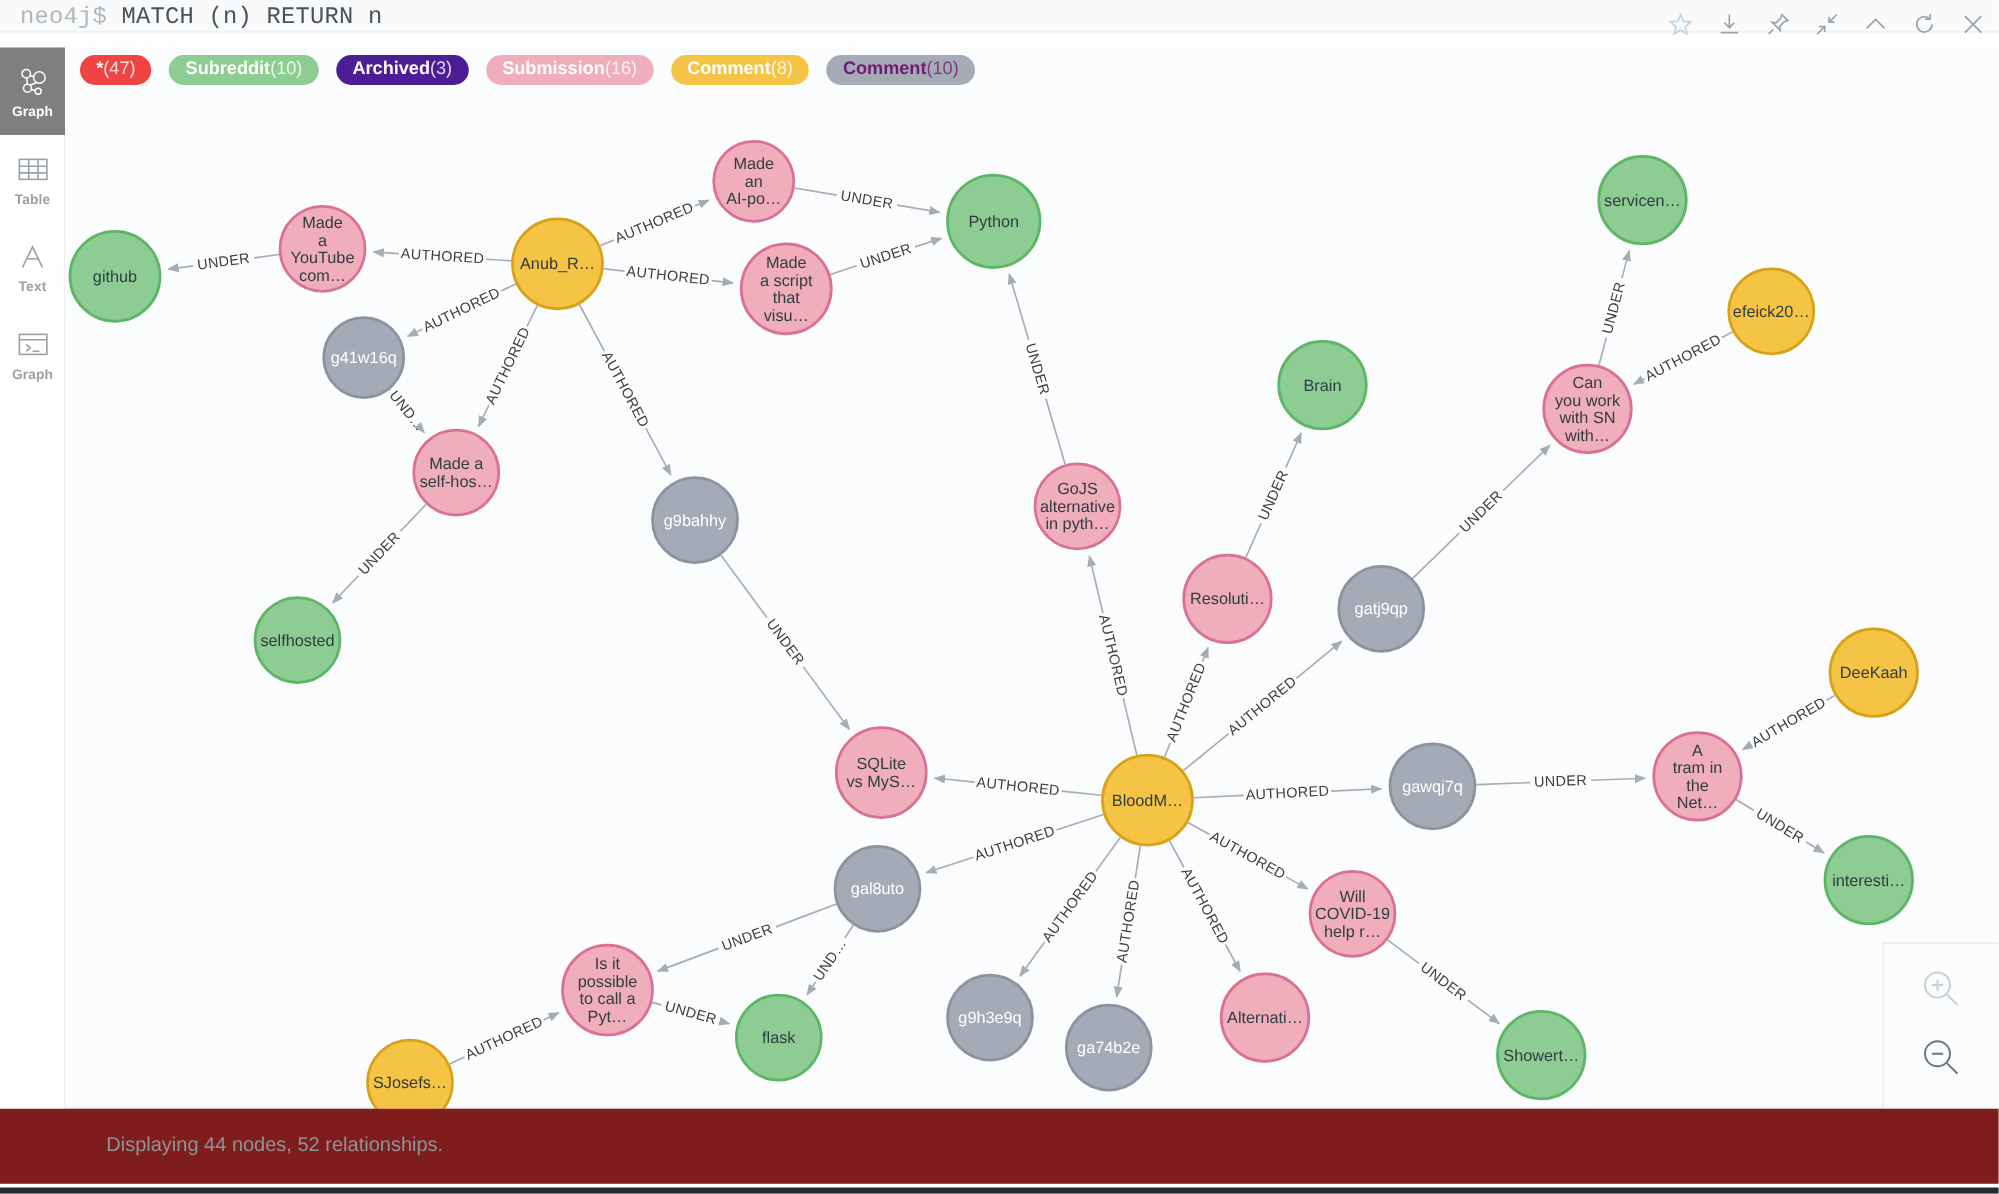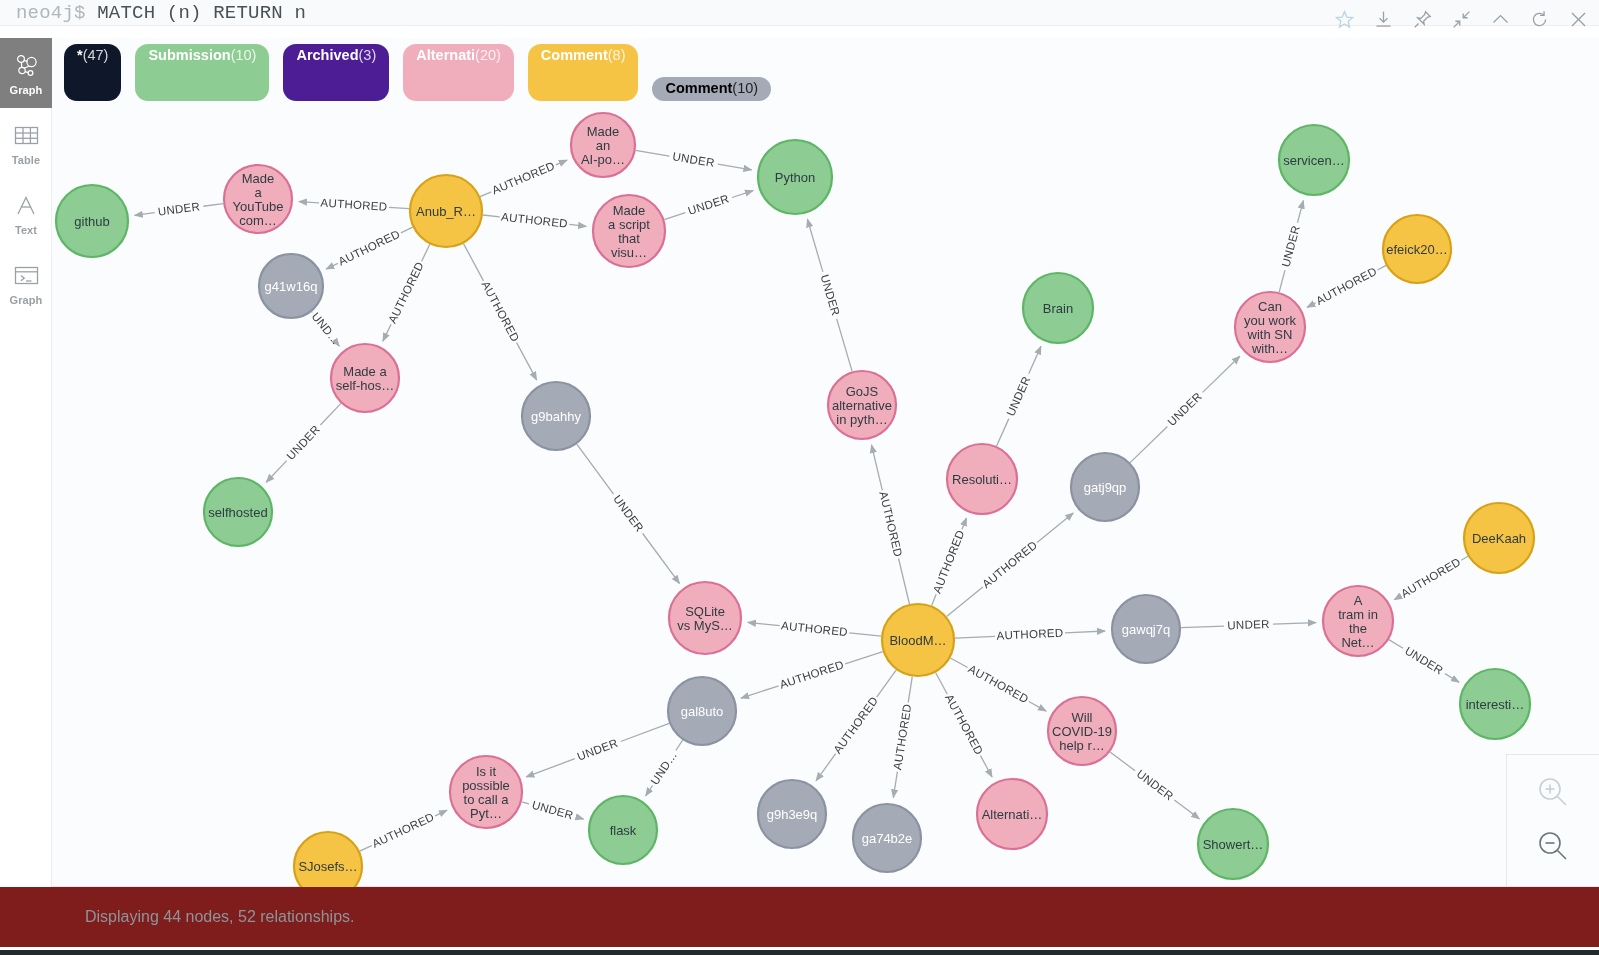--- a/index.html
+++ b/index.html
@@ -240,26 +240,26 @@
           </svg>
       </span>
       <span class="side-label">Graph</span>
     </div>
   </div>
 
   <div class="panel">
 
     <div class="legend">
       <div class="legend-row" id="legend-nodes">
-          <div class="pill" style="background: #0f172a; color: rgb(255, 255, 255);"><b>*</b><span class="cnt">(47)</span></div>
-          <div class="pill" style="background: rgb(141, 204, 147); color: rgb(255, 255, 255);"><b>Submission</b><span class="cnt">(10)</span></div>
+          <div class="pill" style="background: #ef4444; color: rgb(255, 255, 255);"><b>*</b><span class="cnt">(47)</span></div>
+          <div class="pill" style="background: rgb(141, 204, 147); color: rgb(255, 255, 255);"><b>Subreddit</b><span class="cnt">(10)</span></div>
           <div class="pill" style="background: #4c1d95; color: rgb(255, 255, 255);"><b>Archived</b><span class="cnt">(3)</span></div>
-          <div class="pill" style="background: rgb(240, 174, 189); color: rgb(255, 255, 255);"><b>Alternati</b><span class="cnt">(20)</span></div>
+          <div class="pill" style="background: rgb(240, 174, 189); color: rgb(255, 255, 255);"><b>Submission</b><span class="cnt">(16)</span></div>
           <div class="pill" style="background: rgb(246, 196, 69); color: rgb(255, 255, 255);"><b>Comment</b><span class="cnt">(8)</span></div>
-          <div class="pill" style="background: rgb(165, 171, 182); color: #000000; margin-top: 33px;"><b>Comment</b><span class="cnt">(10)</span></div>
+          <div class="pill" style="background: rgb(165, 171, 182); color: #701a75;"><b>Comment</b><span class="cnt">(10)</span></div>
         </div>
     </div>
 
     <svg class="graph-svg" id="graph-svg" viewBox="0 0 1547 849">
       <defs>
         <marker id="arrow" viewBox="0 0 10 10" refX="9" refY="5" markerWidth="7" markerHeight="7" orient="auto-start-reverse">
           <path d="M 0 1 L 10 5 L 0 9 z" fill="#a5acb2"></path>
         </marker>
       </defs>
       <g id="edge-layer">

